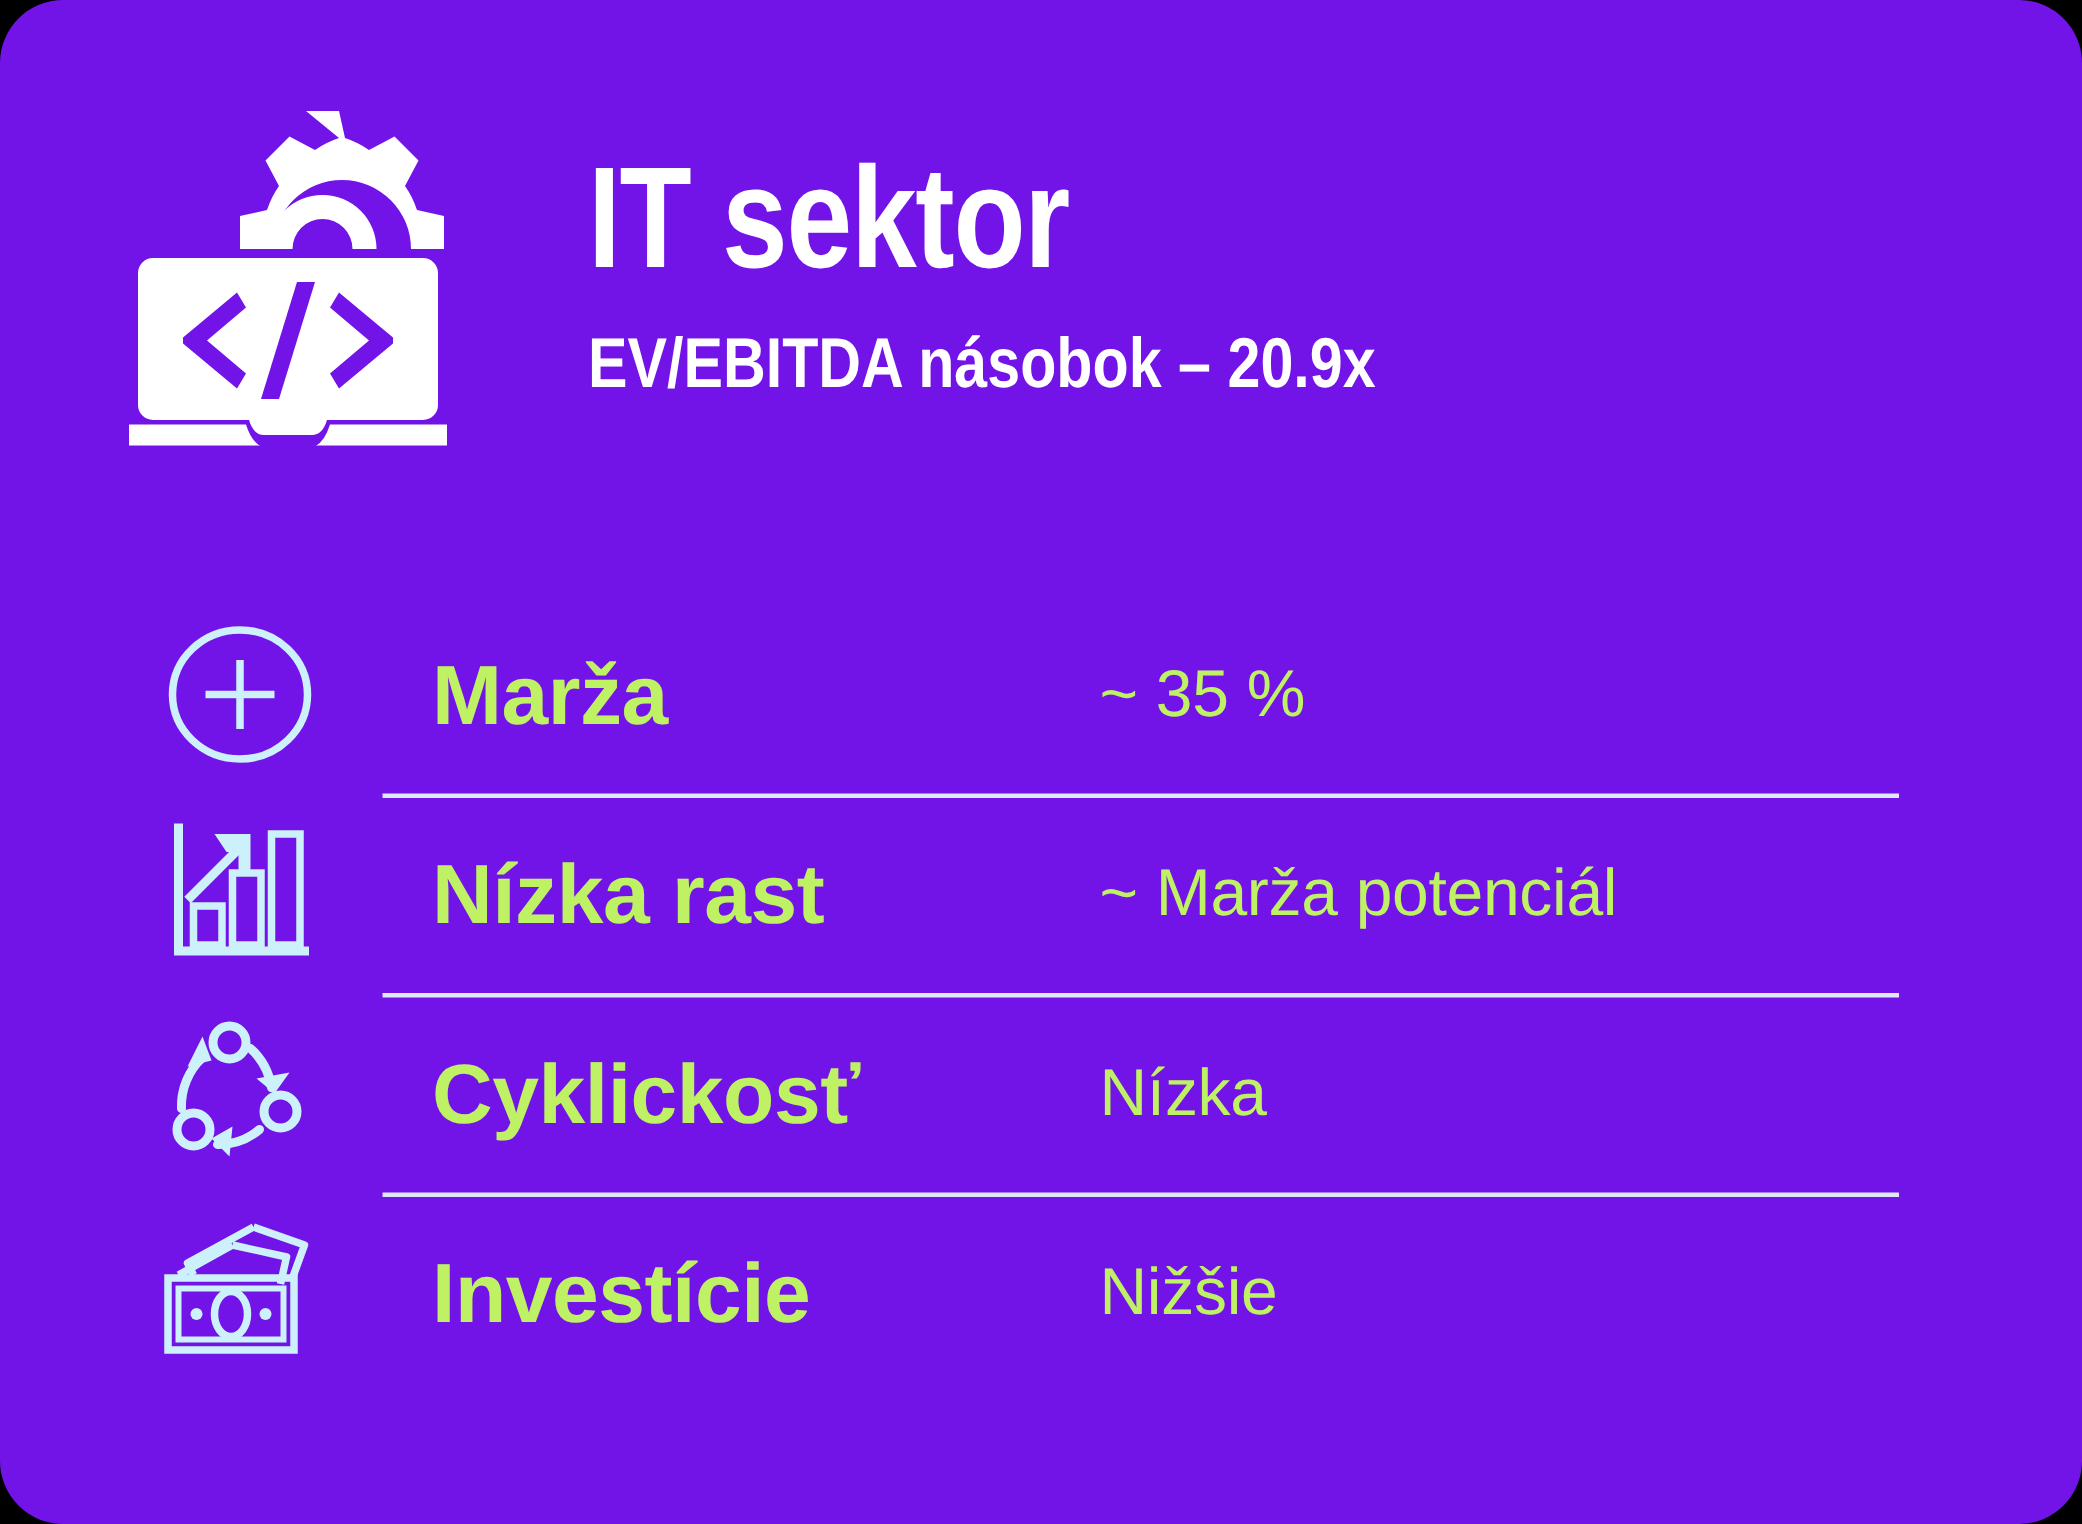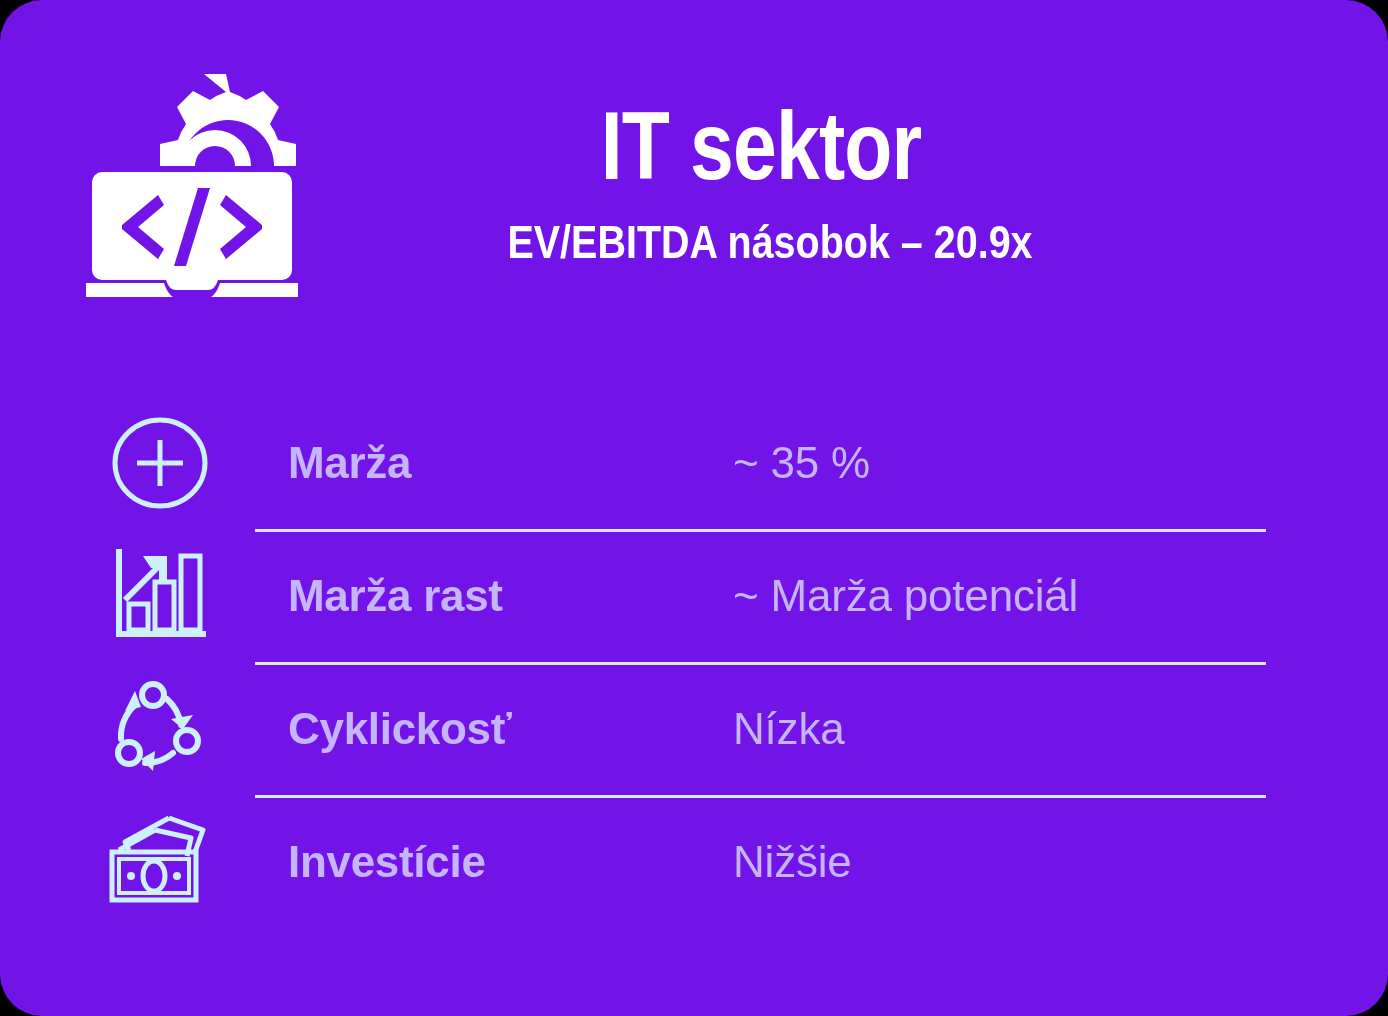--- a/index.html
+++ b/index.html
@@ -26,21 +26,20 @@
   }
   .logo-icon {
     position:absolute;
     left:86px; top:62px;
     width:212px; height:235px;
   }
   .title-block {
     position:absolute;
     left:392px; top:98px;
     width:900px;
-    text-align:center;
   }
   .title {
     font-family:"Liberation Sans Narrow","Liberation Sans", sans-serif;
     font-size:96px;
     font-weight:bold;
     color:#FFFFFF;
     letter-spacing:-1px;
     line-height:1.0;
     transform:scaleX(0.82);
     transform-origin:left center;
@@ -71,33 +70,33 @@
   .row-icon {
     position:absolute;
     left:107px; top:50%;
     transform:translateY(-50%);
     width:106px; height:100px;
   }
   .row-label {
     position:absolute;
     left:288px; top:50%;
     transform:translateY(-50%);
-    font-size:44px;
+    font-size:56px;
     font-weight:bold;
-    color:#c4b5fd;
+    color:#bef264;
     white-space:nowrap;
     letter-spacing:-0.3px;
   }
   .row-value {
     position:absolute;
     left:733px; top:50%;
     transform:translateY(-50%);
     font-size:44px;
     font-weight:normal;
-    color:#c4b5fd;
+    color:#bef264;
     white-space:nowrap;
     letter-spacing:-0.2px;
   }
   .divider {
     position:absolute;
     left:255px; right:122px;
     top:0;
     height:3px;
     background:#DDE9F7;
   }
@@ -159,21 +158,21 @@
           <path d="M12 6 V88 H96" stroke="#CCF1FB" stroke-width="6" fill="none" stroke-linecap="square"></path>
 
           <rect x="22" y="58" width="19" height="26" fill="none" stroke="#CCF1FB" stroke-width="5"></rect>
           <rect x="48" y="36" width="19" height="48" fill="none" stroke="#CCF1FB" stroke-width="5"></rect>
           <rect x="74" y="10" width="19" height="74" fill="none" stroke="#CCF1FB" stroke-width="5"></rect>
 
           <path d="M18 54 L56 16" stroke="#CCF1FB" stroke-width="6" fill="none"></path>
           <path d="M36 10 H60 V34 H52 V22 L44 22 z" fill="#CCF1FB"></path>
         </svg>
       </div>
-      <div class="row-label">Marža rast</div>
+      <div class="row-label">Nízka rast</div>
       <div class="row-value">~ Marža potenciál</div>
     </div>
 
     <div class="row">
       <div class="divider"></div>
       <div class="row-icon">
         <svg viewBox="0 0 106 100" width="106" height="100">
 
           <circle cx="46" cy="16" r="11" fill="none" stroke="#CCF1FB" stroke-width="6"></circle>
           <circle cx="80" cy="62" r="11" fill="none" stroke="#CCF1FB" stroke-width="6"></circle>

